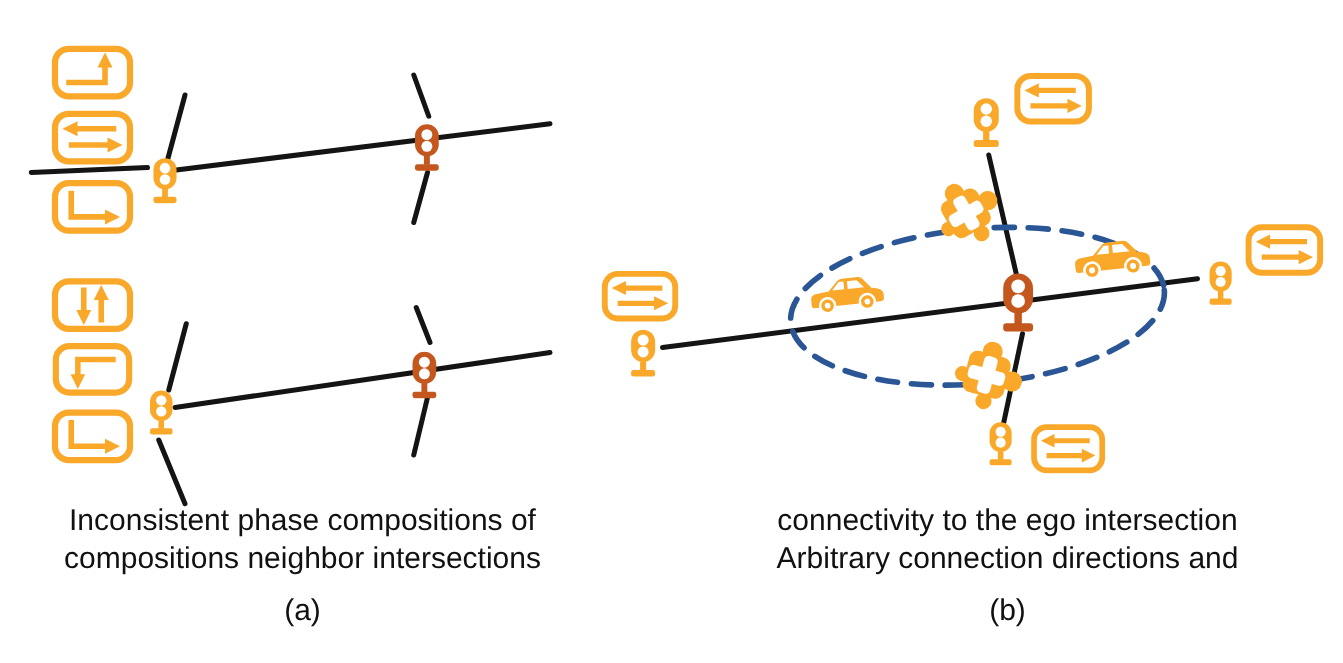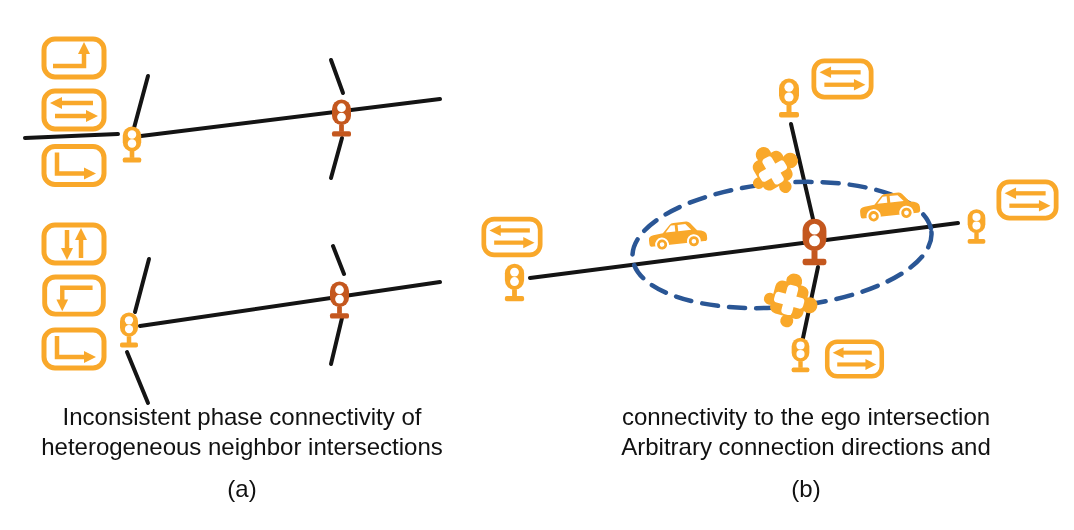--- a/index.html
+++ b/index.html
@@ -166,22 +166,22 @@
       <g style="color:var(--accent-yellow)">
         <use href="#sym-box-double" x="481" y="215" width="62" height="44"></use>
         <use href="#sym-box-double" x="811" y="58" width="63" height="42"></use>
         <use href="#sym-box-double" x="996" y="179" width="63" height="42"></use>
         <use href="#sym-box-double" x="823" y="339" width="63" height="40"></use>
       </g>
     </g>
   </svg>
 
   <div class="caption caption-a">
-    <div>Inconsistent phase connectivity of</div>
-    <div>heterogeneous neighbor intersections</div>
+    <div>Inconsistent phase compositions of</div>
+    <div>compositions neighbor intersections</div>
     <div class="panel-label">(a)</div>
   </div>
 
   <div class="caption caption-b">
     <div>connectivity to the ego intersection</div>
     <div>Arbitrary connection directions and</div>
     <div class="panel-label">(b)</div>
   </div>
 
 </div>

